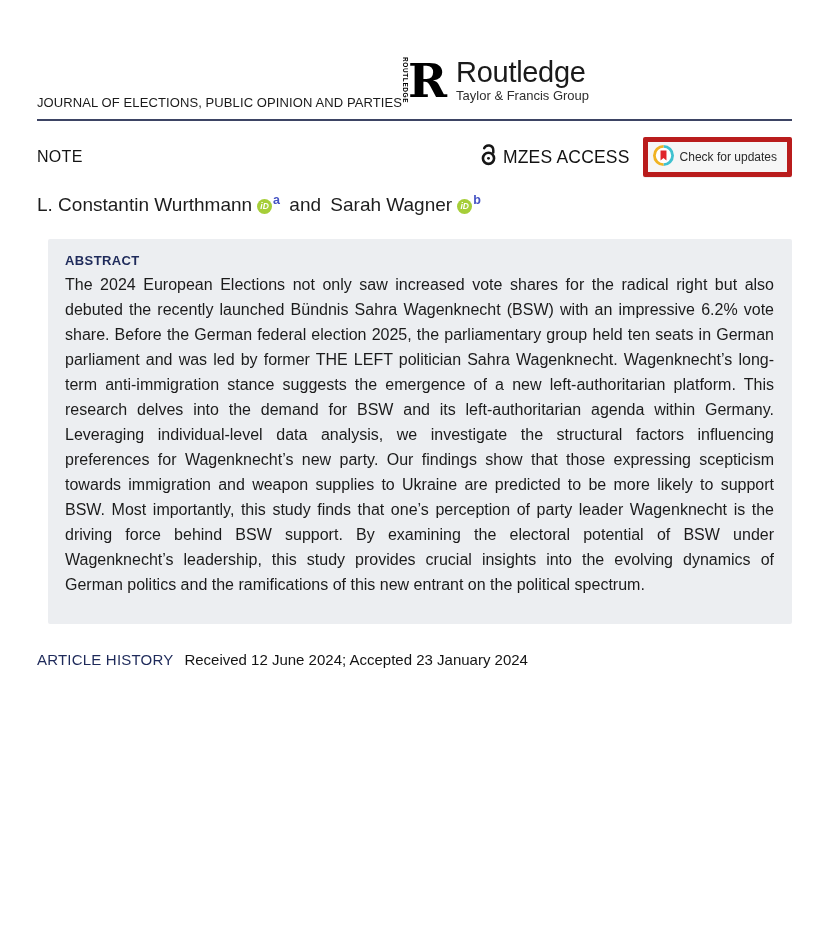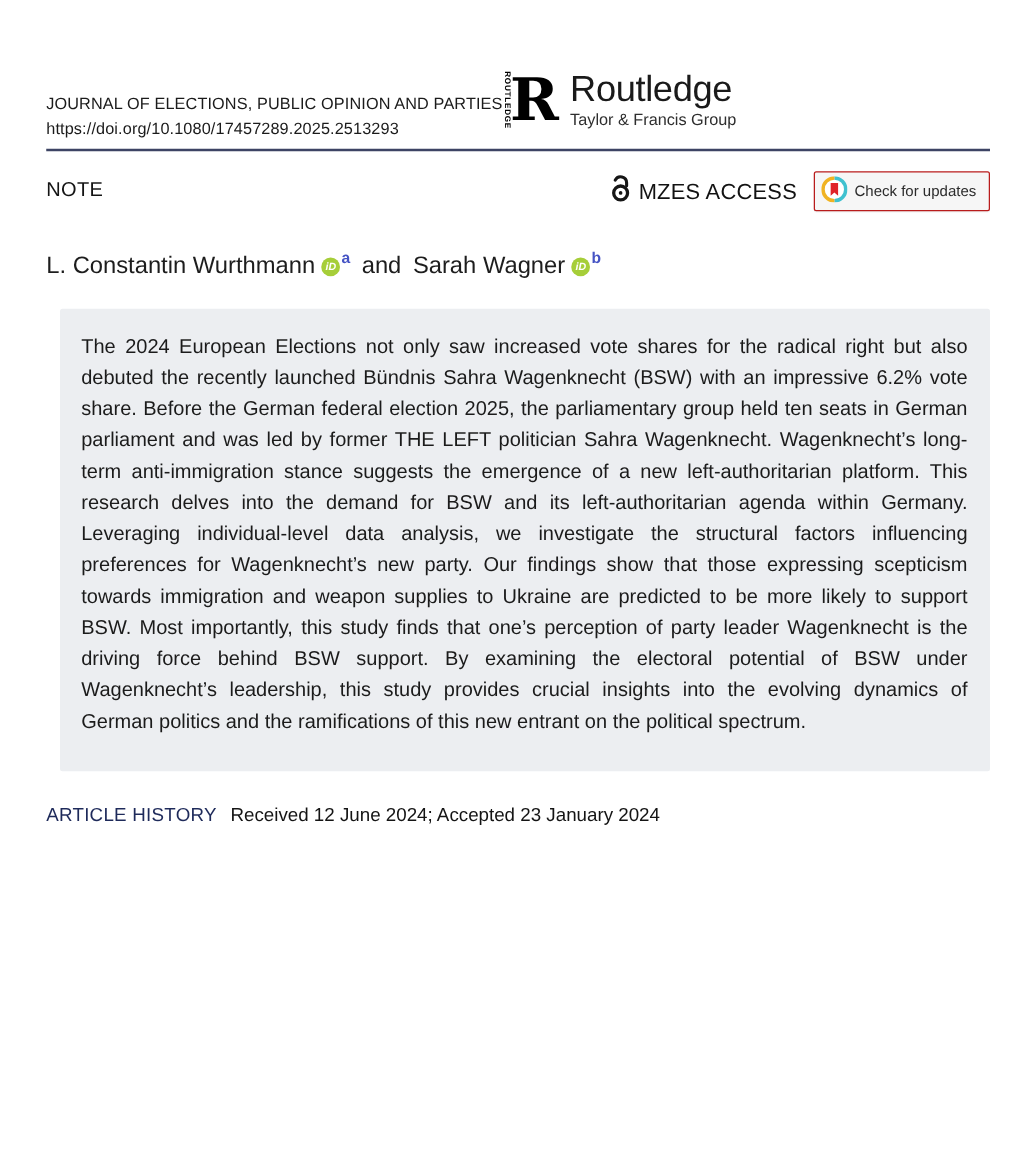--- a/index.html
+++ b/index.html
@@ -39,33 +39,33 @@
 
   .rule { border: none; border-top: 2.5px solid #3d4464; margin: 7px 0 0 0; }
 
   
   .meta-row { margin-top: 16px; display: flex; justify-content: space-between; align-items: center; }
   .article-type { font-size: 16px; color: #141414; letter-spacing: .3px; }
   .meta-right { display: flex; align-items: center; gap: 13px; }
   .open-access { display: flex; align-items: center; gap: 6px; font-size: 17.5px; color: #121212; letter-spacing: .2px; }
   .check-updates {
     display: flex; align-items: center; gap: 6px;
-    background: #f6f6f6; border: 1px solid #b91c1c; border-radius: 2px;
+    background: #f6f6f6; border: 5px solid #b91c1c; border-radius: 2px;
     padding: 3px 10px 3px 5px; font-size: 12px; color: #2b2b2b;
     font-family: "Liberation Sans", sans-serif; cursor: pointer;
     box-shadow: 0 1px 0 rgba(0,0,0,.06);
   }
 
   
   .article-title {
     margin: 26px 0 0 0;
     font-size: 26.5px; font-weight: bold; color: #1e2a5a;
     line-height: 1.3; letter-spacing: -.2px;
   }
-  .authors { margin-top: 33px; font-size: 19px; color: #1d1d1d; }
+  .authors { margin-top: 17px; font-size: 19px; color: #1d1d1d; }
   .author { white-space: nowrap; }
   .orcid-badge {
     display: inline-flex; align-items: center; justify-content: center;
     width: 15px; height: 15px; border-radius: 50%;
     background: #a6ce39; color: #fff;
     font-size: 8.5px; font-weight: bold; font-style: italic;
     vertical-align: 2px; margin: 0 1px 0 5px;
   }
   .author-mark { color: #4553c4; font-size: 12.5px; font-weight: 600; vertical-align: super; line-height: 0; }
   .authors .connector { margin: 0 4px; }
@@ -96,21 +96,20 @@
   .history-label { font-weight: normal; color: #1e2a5a; letter-spacing: .2px; margin-right: 11px; }
 </style>
 </head>
 <body>
 
 <div class="page">
 
   <div class="header-row">
     <div class="journal-info">
       <div class="journal-name">JOURNAL OF ELECTIONS, PUBLIC OPINION AND PARTIES</div>
-      <div class="journal-doi">https://doi.org/10.1080/17457289.2025.2513293</div>
     </div>
     <div class="publisher-logo">
       <div class="logo-mark">
         <span class="logo-vertical">ROUTLEDGE</span>
         <span class="logo-r">R</span>
       </div>
       <div class="logo-names">
         <div class="logo-name">Routledge</div>
         <div class="logo-tagline">Taylor &amp; Francis Group</div>
       </div>
@@ -148,20 +147,21 @@
 
 
   <div class="authors">
     <span class="author"><span>L. Constantin Wurthmann</span><span class="orcid-badge">iD</span><span class="author-mark">a</span></span>
     <span class="connector">and</span>
     <span class="author"><span>Sarah Wagner</span><span class="orcid-badge">iD</span><span class="author-mark">b</span></span>
   </div>
 
 
   <div class="abstract-box">
+    <div class="abstract-heading">ABSTRACT</div>
     <p class="abstract-text">The 2024 European Elections not only saw increased vote shares for the radical right but also debuted the recently launched Bündnis Sahra Wagenknecht (BSW) with an impressive 6.2% vote share. Before the German federal election 2025, the parliamentary group held ten seats in German parliament and was led by former THE LEFT politician Sahra Wagenknecht. Wagenknecht’s long-term anti-immigration stance suggests the emergence of a new left-authoritarian platform. This research delves into the demand for BSW and its left-authoritarian agenda within Germany. Leveraging individual-level data analysis, we investigate the structural factors influencing preferences for Wagenknecht’s new party. Our findings show that those expressing scepticism towards immigration and weapon supplies to Ukraine are predicted to be more likely to support BSW. Most importantly, this study finds that one’s perception of party leader Wagenknecht is the driving force behind BSW support. By examining the electoral potential of BSW under Wagenknecht’s leadership, this study provides crucial insights into the evolving dynamics of German politics and the ramifications of this new entrant on the political spectrum.</p>
   </div>
 
   <p class="history">
     <span class="history-label">ARTICLE HISTORY</span><span>Received 12 June 2024; Accepted 23 January 2024</span>
   </p>
 
 </div>
 
 </body></html>

